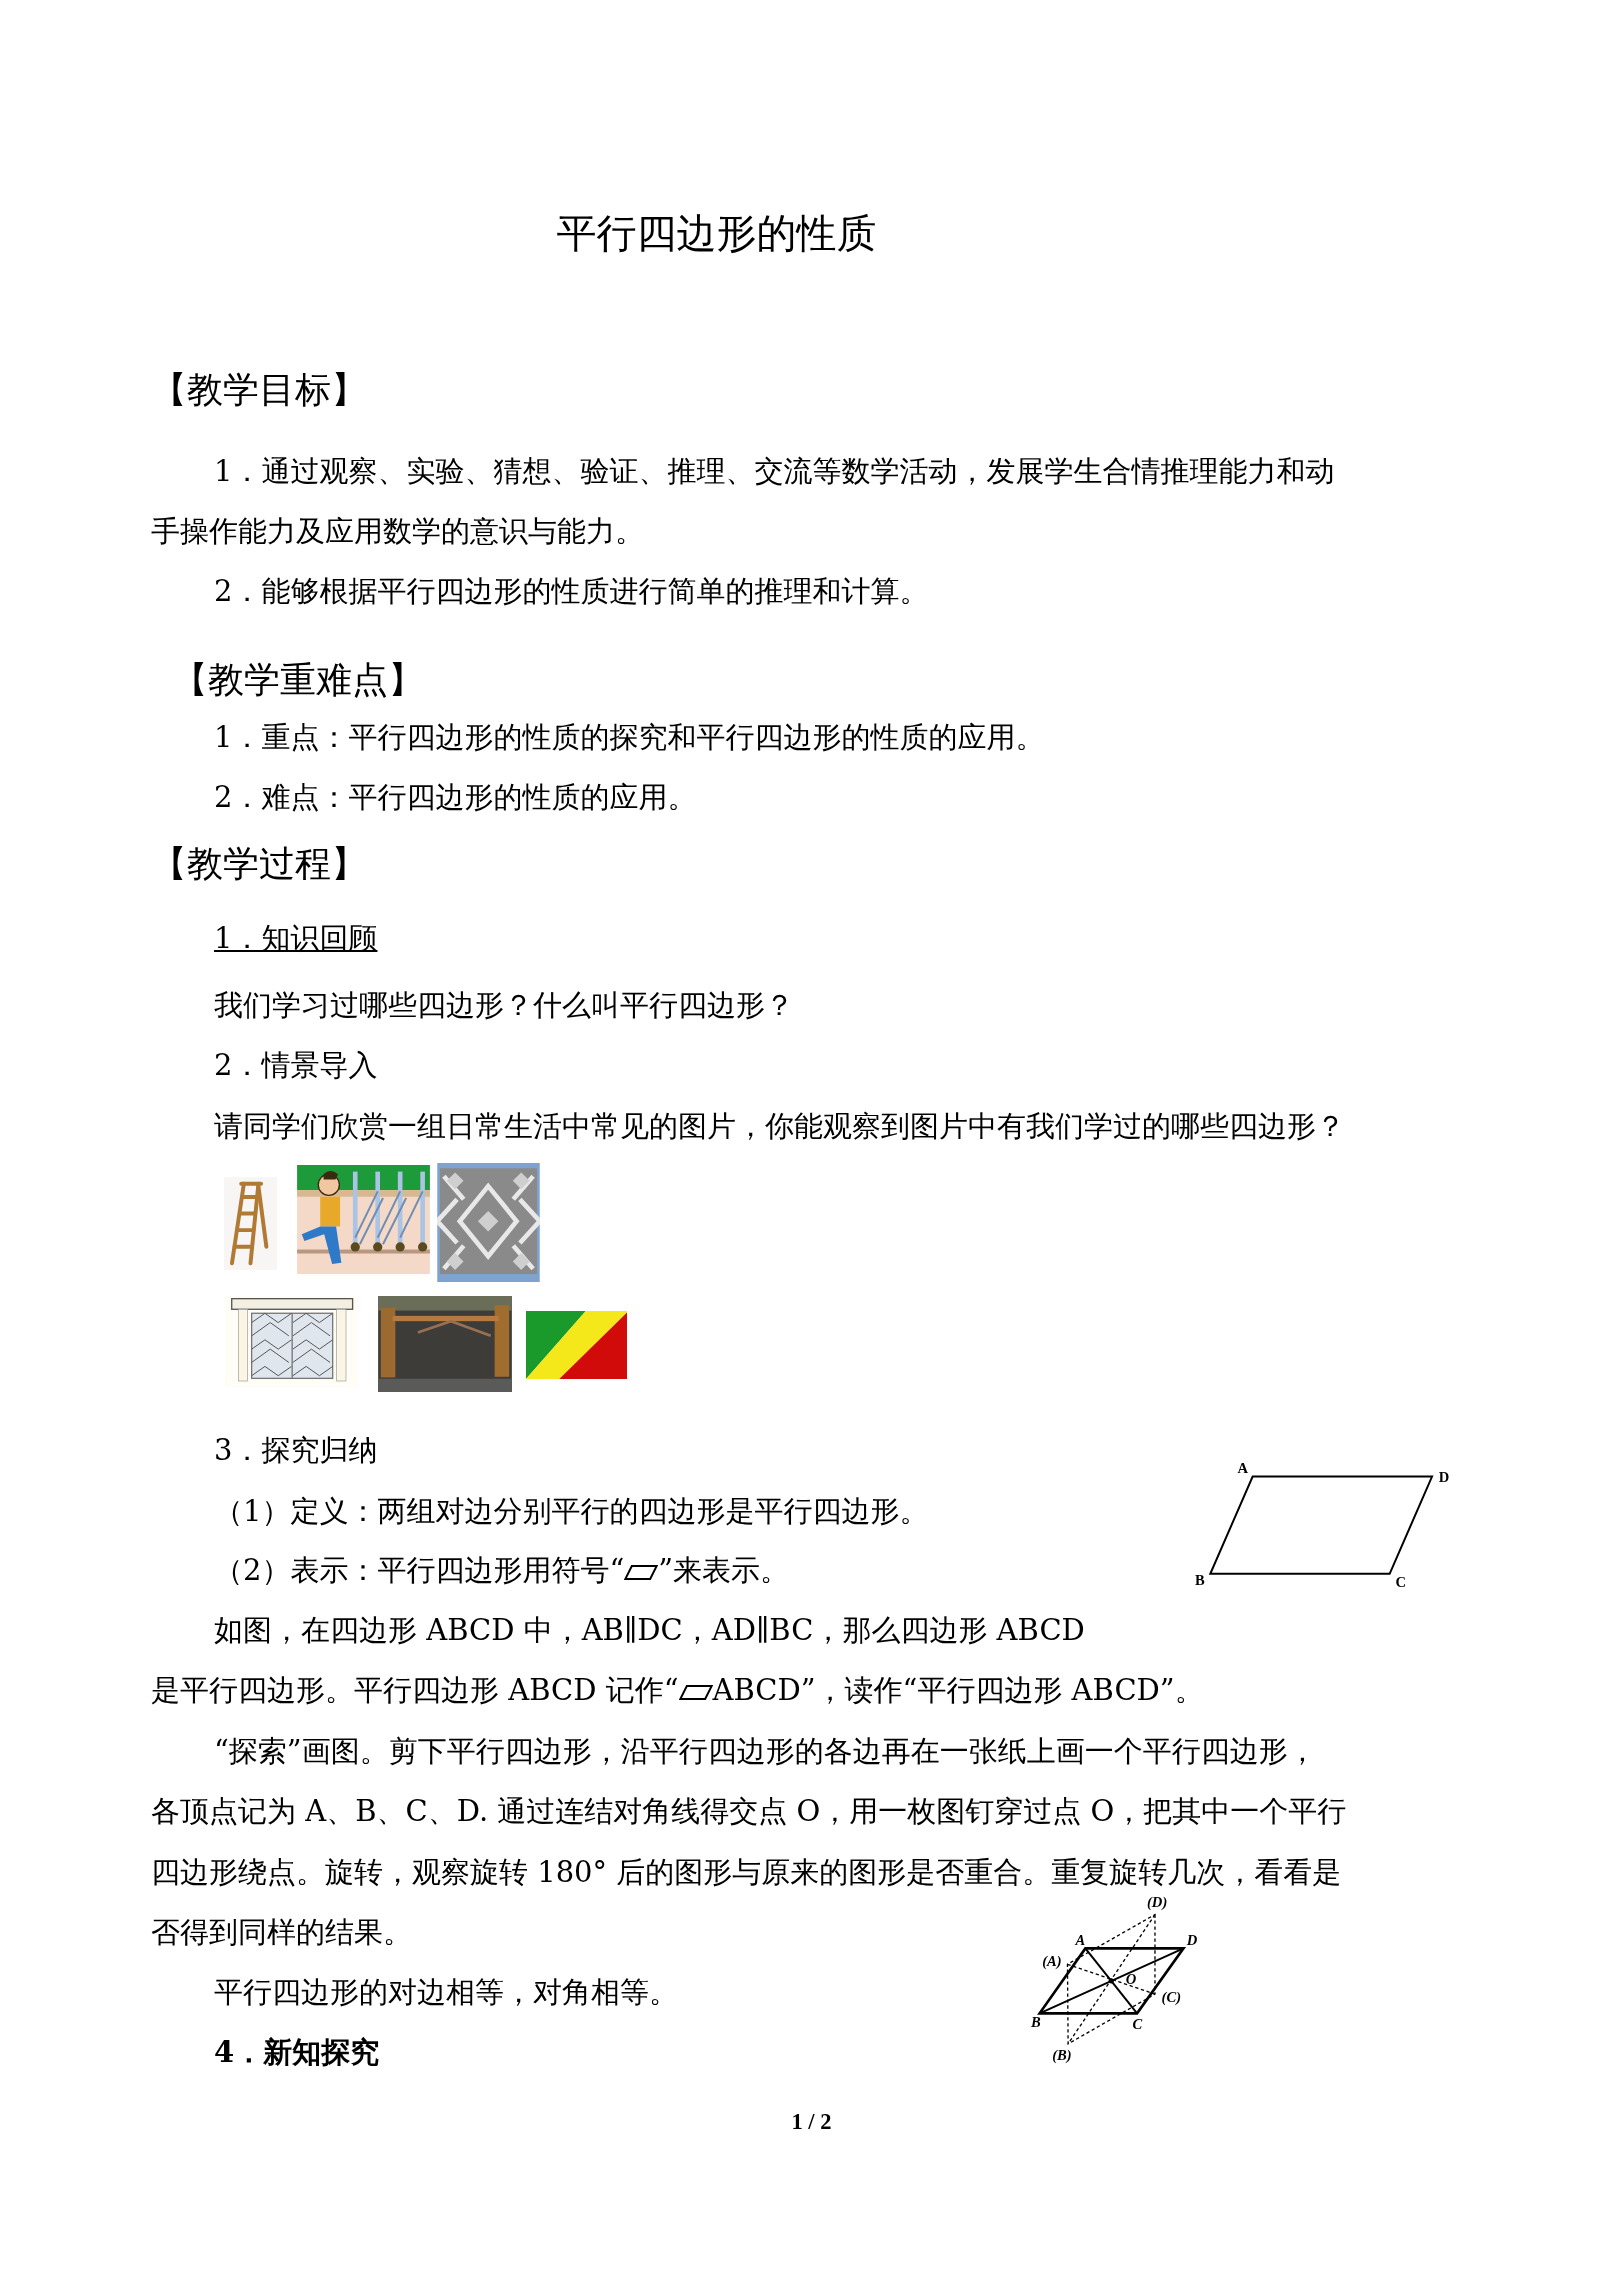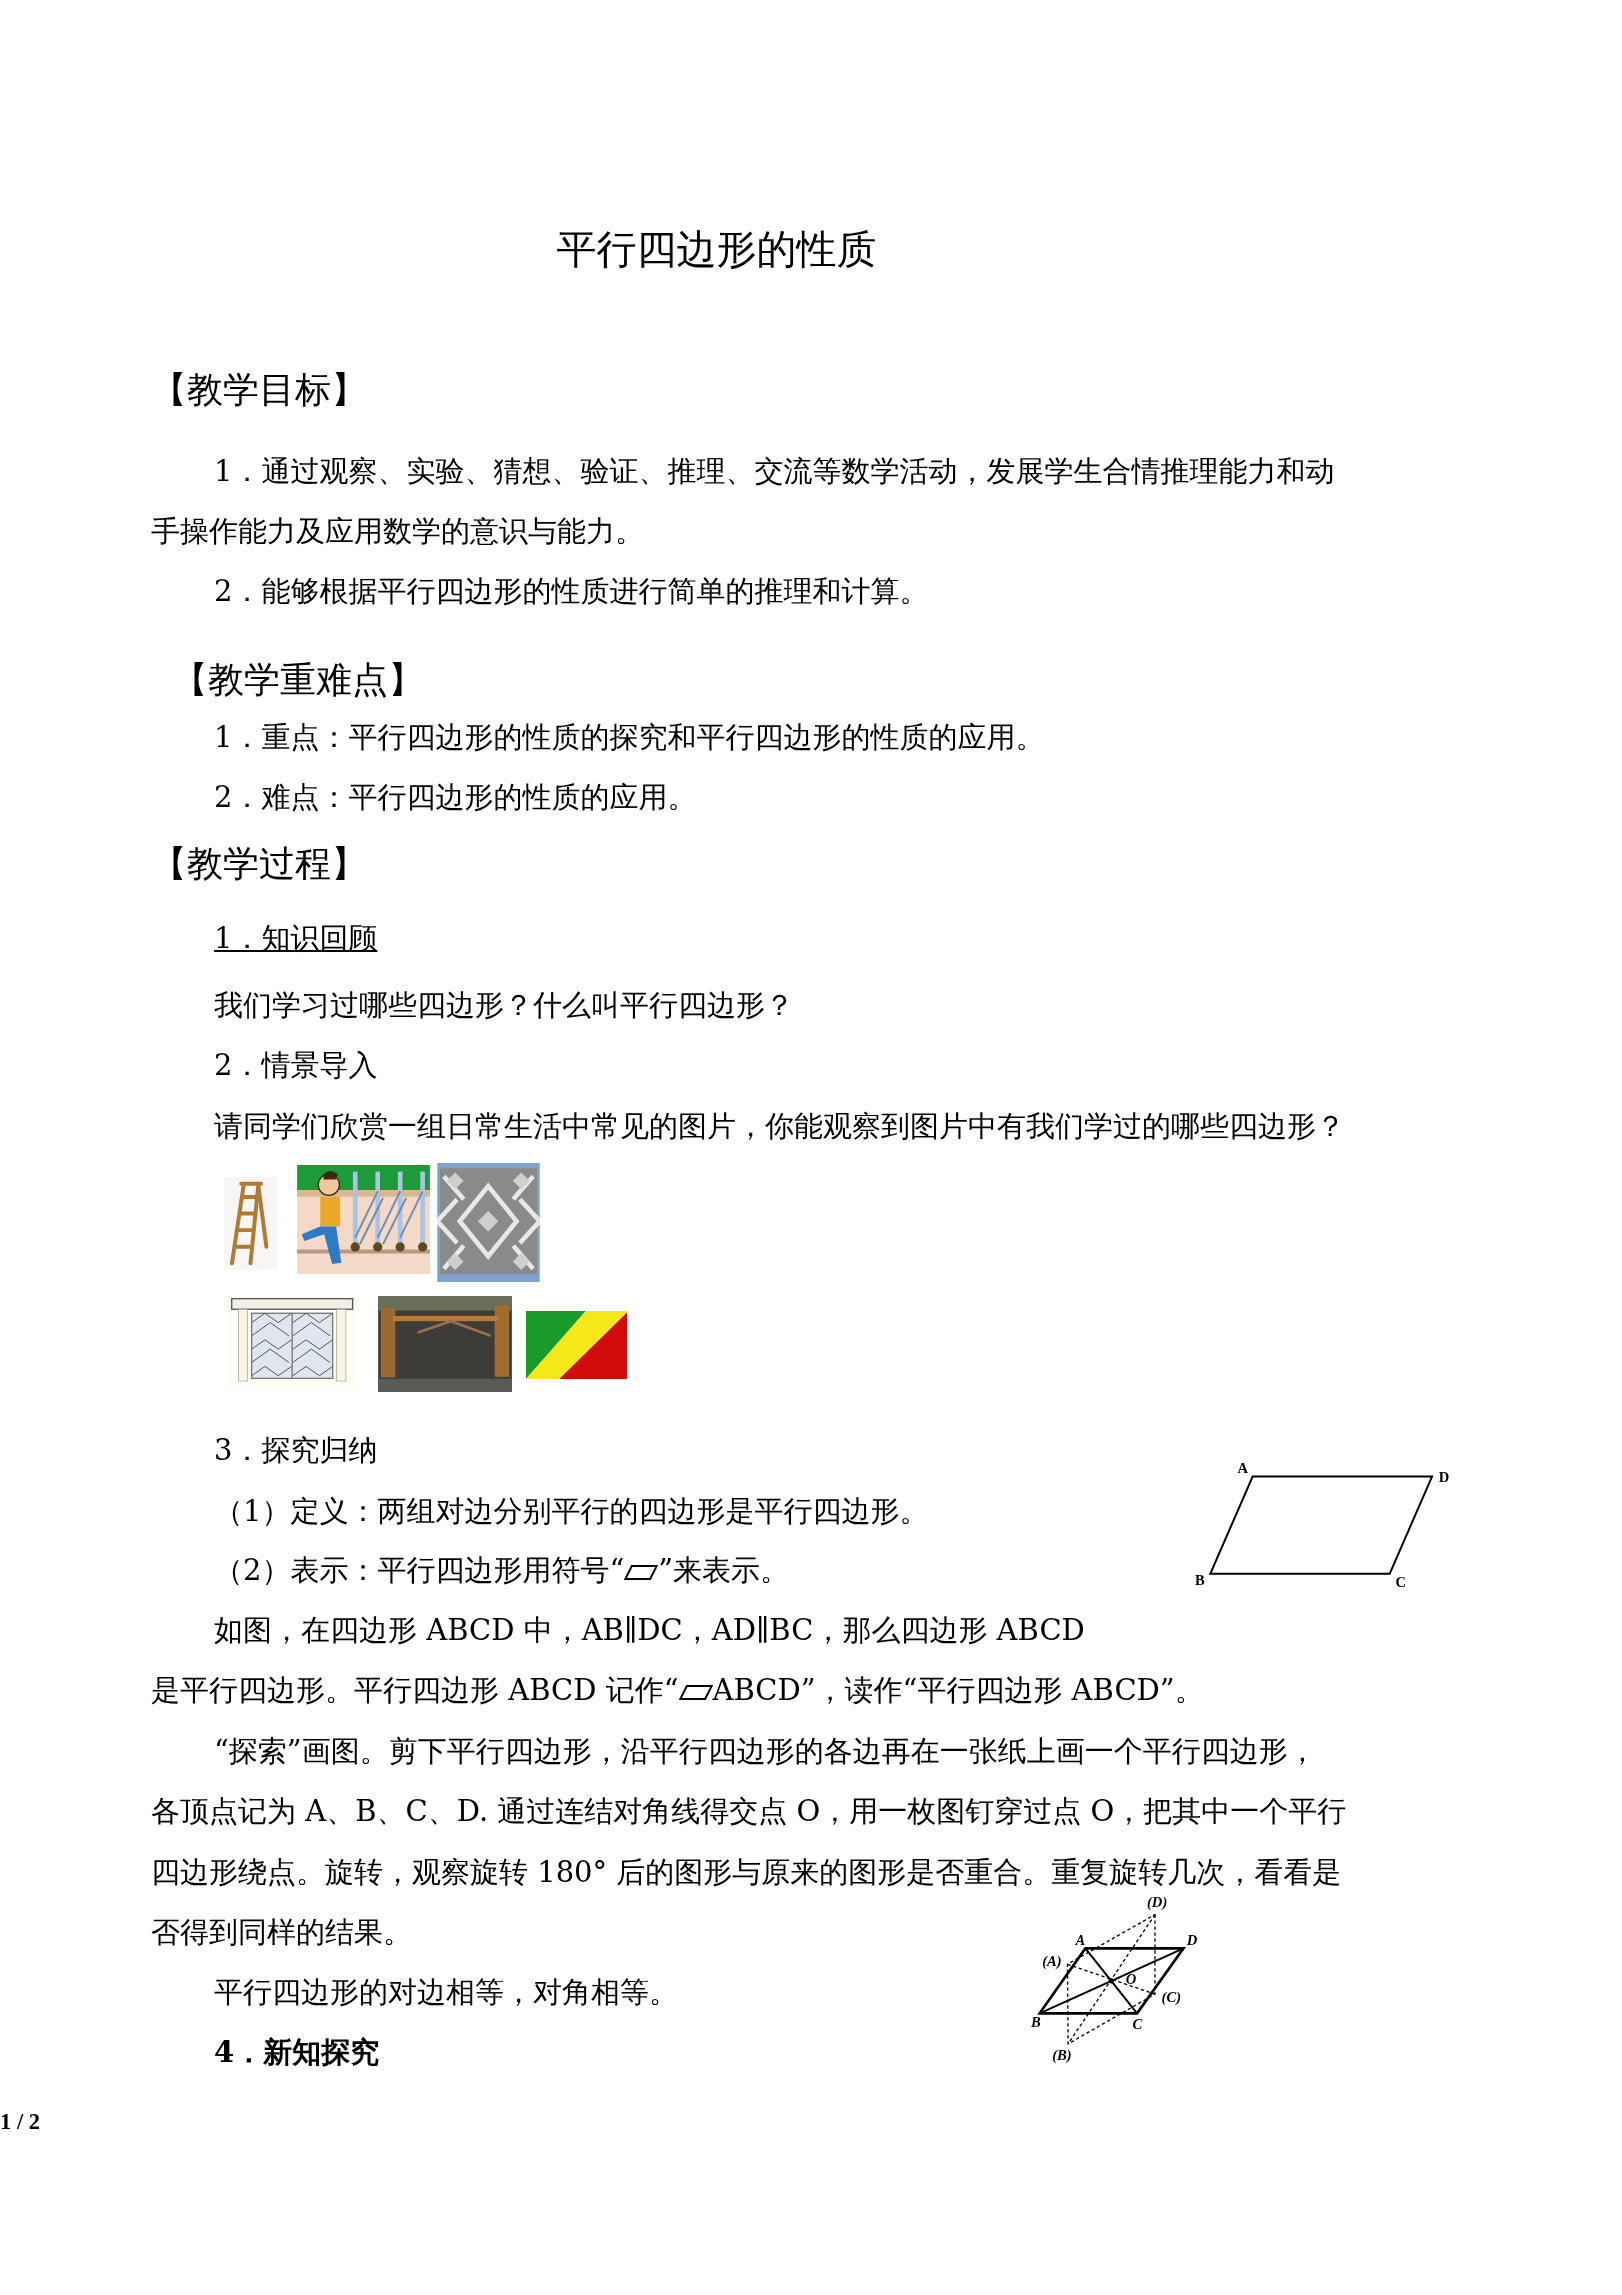--- a/index.html
+++ b/index.html
@@ -1,25 +1,25 @@
 <!DOCTYPE html>
 <html style="font-size:10.6px"><head>
 <meta charset="utf-8">
 <style>
   html, body { margin: 0; padding: 0; background: #ffffff; }
   body { width: 1623px; height: 2295px; position: relative; overflow: hidden;
          font-family: "DejaVu Serif", "Liberation Serif", serif; color: #000; }
   .abs { position: absolute; white-space: nowrap; }
-  .title { font-size: 40px; left: 0; width: 1433px; text-align: center; top: 222px; }
+  .title { font-size: 40px; left: 0; width: 1433px; text-align: center; top: 206px; }
   .heading { font-size: 36px; left: 151px; }
   .line { font-size: 29px; line-height: 37px; }
   .ind { left: 214px; }
   .flush { left: 151px; }
   .sym { display: inline-block; width: 34px; height: 17px; vertical-align: middle; }
-  .footer { font-size: 22.5px; font-weight: bold; left: 0; width: 1623px; text-align: left; top: 2109px;
+  .footer { font-size: 22.5px; font-weight: bold; left: 0; width: 1623px; text-align: center; top: 2109px;
             font-family: "Liberation Serif", serif; }
   .img { position: absolute; overflow: hidden; }
   svg text { font-family: "Liberation Serif", serif; }
 </style>
 </head>
 <body>
 
 <div>
 
   <div class="abs title">平行四边形的性质</div>

